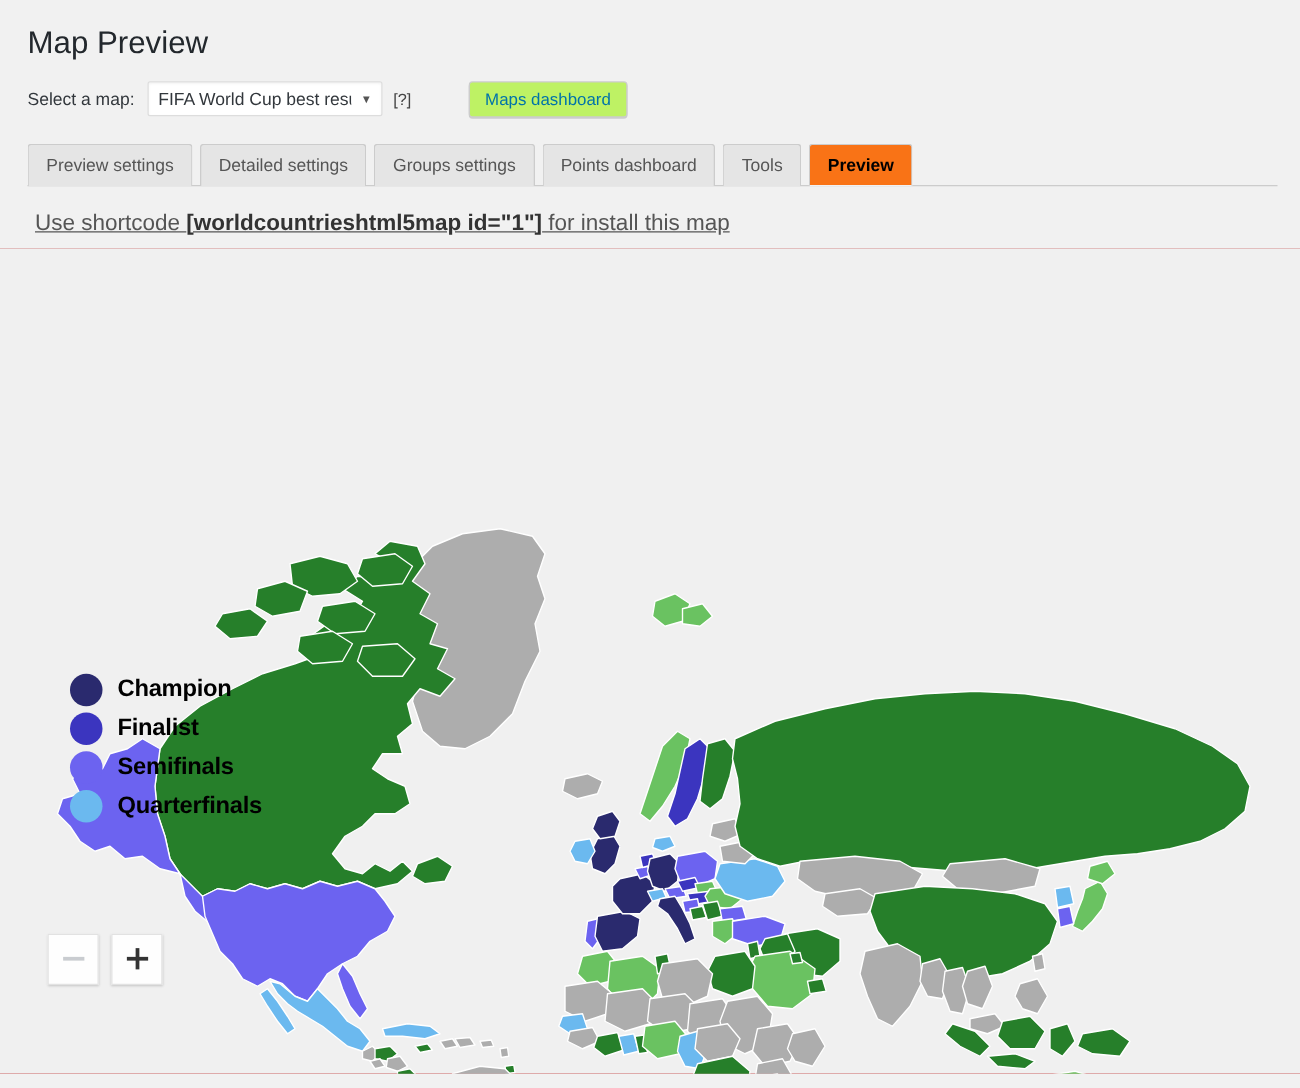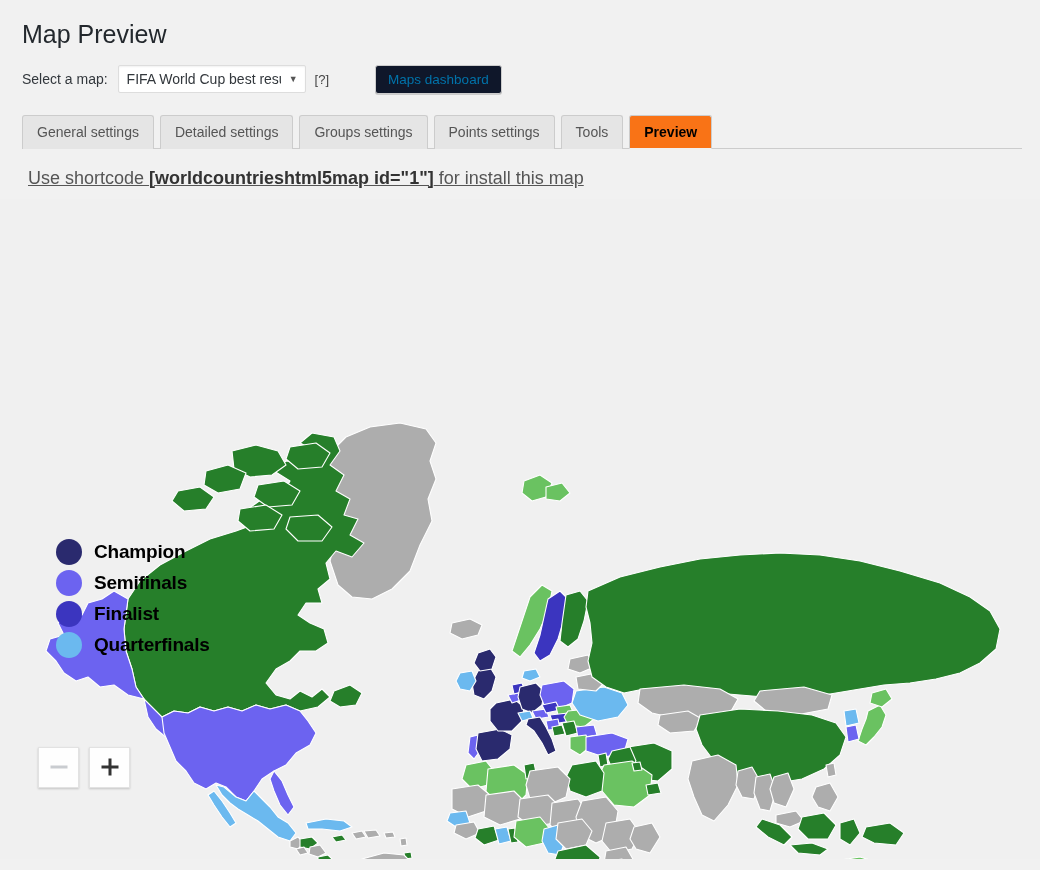--- a/index.html
+++ b/index.html
@@ -70,21 +70,21 @@
     color: #444;
     text-decoration: none;
   }
   .dashboard-btn {
     margin-left: 46px;
     height: 29px;
     padding: 0 12px;
     font-family: "Liberation Sans", sans-serif;
     font-size: 13.5px;
     color: #0073aa;
-    background: #0f172a;
+    background: #bef264;
     border: 1px solid #ccc;
     border-radius: 3px;
     box-shadow: 0 1px 0 #ccc;
     cursor: pointer;
     line-height: 27px;
     box-sizing: border-box;
   }
 
   
   .tabs {
@@ -213,24 +213,24 @@
       <select class="map-select">
         <option>FIFA World Cup best resu</option>
       </select>
       <span class="select-arrow">▼</span>
     </span>
     <a href="#" class="help-link">[?]</a>
     <button class="dashboard-btn">Maps dashboard</button>
   </div>
 
   <div class="tabs" id="tabs-container">
-      <div class="tab">General settings</div>
+      <div class="tab">Preview settings</div>
       <div class="tab">Detailed settings</div>
       <div class="tab">Groups settings</div>
-      <div class="tab">Points settings</div>
+      <div class="tab">Points dashboard</div>
       <div class="tab">Tools</div>
       <div class="tab active">Preview</div>
     </div>
 
   <div class="shortcode-line">
     <span>Use shortcode </span><span class="code">[worldcountrieshtml5map id="1"]</span><span> for install this map</span>
   </div>
 
   <div class="map-area">
 
@@ -463,26 +463,26 @@
 
       </g>
     </svg>
 
     <div class="legend" id="legend-container">
         <div class="legend-row">
           <span class="legend-dot" style="background: rgb(42, 42, 110);"></span>
           <span class="legend-label">Champion</span>
         </div>
         <div class="legend-row">
+          <span class="legend-dot" style="background: rgb(59, 53, 191);"></span>
+          <span class="legend-label">Finalist</span>
+        </div>
+        <div class="legend-row">
           <span class="legend-dot" style="background: rgb(108, 99, 240);"></span>
           <span class="legend-label">Semifinals</span>
-        </div>
-        <div class="legend-row">
-          <span class="legend-dot" style="background: rgb(59, 53, 191);"></span>
-          <span class="legend-label">Finalist</span>
         </div>
         <div class="legend-row">
           <span class="legend-dot" style="background: rgb(107, 185, 239);"></span>
           <span class="legend-label">Quarterfinals</span>
         </div>
       </div>
 
     <div class="zoom-controls">
       <button class="zoom-btn minus">
         <span class="bar-h"></span>

